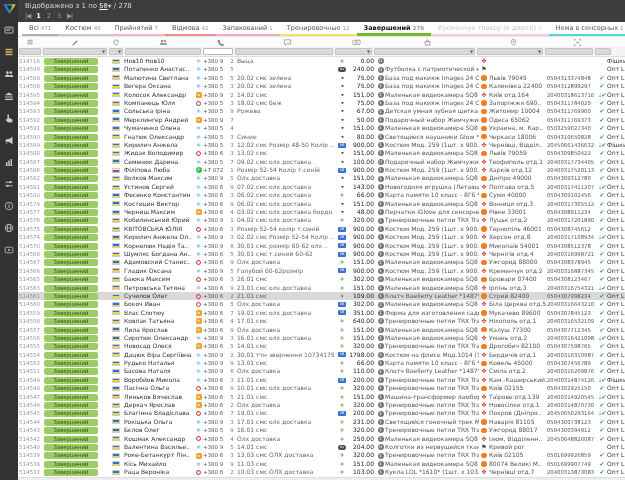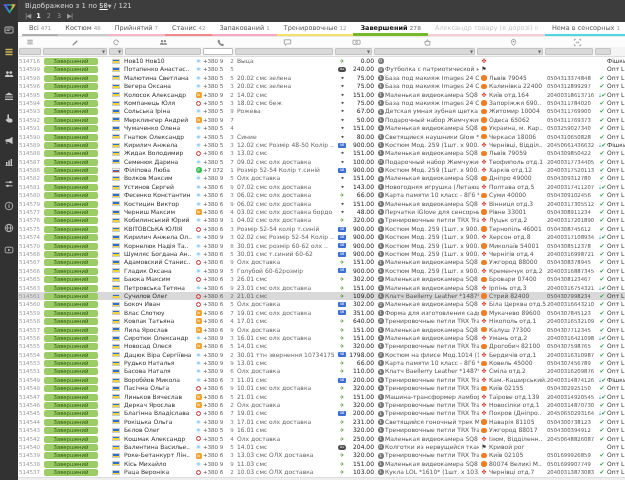--- a/index.html
+++ b/index.html
@@ -189,42 +189,42 @@
           </svg>
         </span>
       </div>
   </div>
 
   <div class="main">
     <div class="topbar">
       <div class="topline">
         <span>Відображено з 1 по</span>
         <span class="psize">50</span><span class="caret">▼</span>
-        <span>/ 121</span>
+        <span>/ 278</span>
       </div>
       <div class="pager">
         <span class="pgbtn">|◀</span>
         <span id="pages" style="display:flex;gap:6px;">
             <span class="pgnum cur">1</span>
             <span class="pgnum">2</span>
             <span class="pgnum">3</span>
           </span>
         <span class="pgbtn">▶|</span>
       </div>
     </div>
 
     <div class="tabbar">
         <div class="tab" style="border-bottom-color: rgb(176, 176, 176);"><span>Всі</span><span class="cnt">471</span></div>
         <div class="tab" style="border-bottom-color: rgb(201, 201, 201);"><span>Костюм</span><span class="cnt">48</span></div>
         <div class="tab" style="border-bottom-color: rgb(246, 182, 197);"><span>Прийнятий</span><span class="cnt">7</span></div>
-        <div class="tab" style="border-bottom-color: rgb(240, 138, 138);"><span>Станис</span><span class="cnt">42</span></div>
+        <div class="tab" style="border-bottom-color: rgb(240, 138, 138);"><span>Відмова</span><span class="cnt">42</span></div>
         <div class="tab" style="border-bottom-color: rgb(245, 168, 192);"><span>Запакований</span><span class="cnt">1</span></div>
         <div class="tab" style="border-bottom-color: rgb(243, 226, 103);"><span>Тренировочные</span><span class="cnt">12</span></div>
         <div class="tab active" style="border-bottom-color: rgb(118, 184, 42); border-bottom-width: 3px;"><span>Завершений</span><span class="cnt">278</span></div>
-        <div class="tab dim" style="border-bottom-color: rgb(248, 205, 214);"><span>Александр товару (в дорозі)</span><span class="cnt">0</span></div>
+        <div class="tab dim" style="border-bottom-color: rgb(248, 205, 214);"><span>Кременчук товару (в дорозі)</span><span class="cnt">0</span></div>
         <div class="tab" style="border-bottom-color: rgb(79, 214, 227);"><span>Нема в сенсорных</span><span class="cnt">1</span></div>
         <div class="tab" style="border-bottom-color: rgb(158, 205, 242);"></div>
       </div>
 
     <div class="thead">
         <span class="hcell" style="width: 24px;">
           <svg viewBox="0 0 10 10">
             <path d="M1.5 2.5h6M1.5 4.5h6M1.5 6.5h6" stroke="#888" stroke-width="0.9"></path>
           </svg>
         </span>

